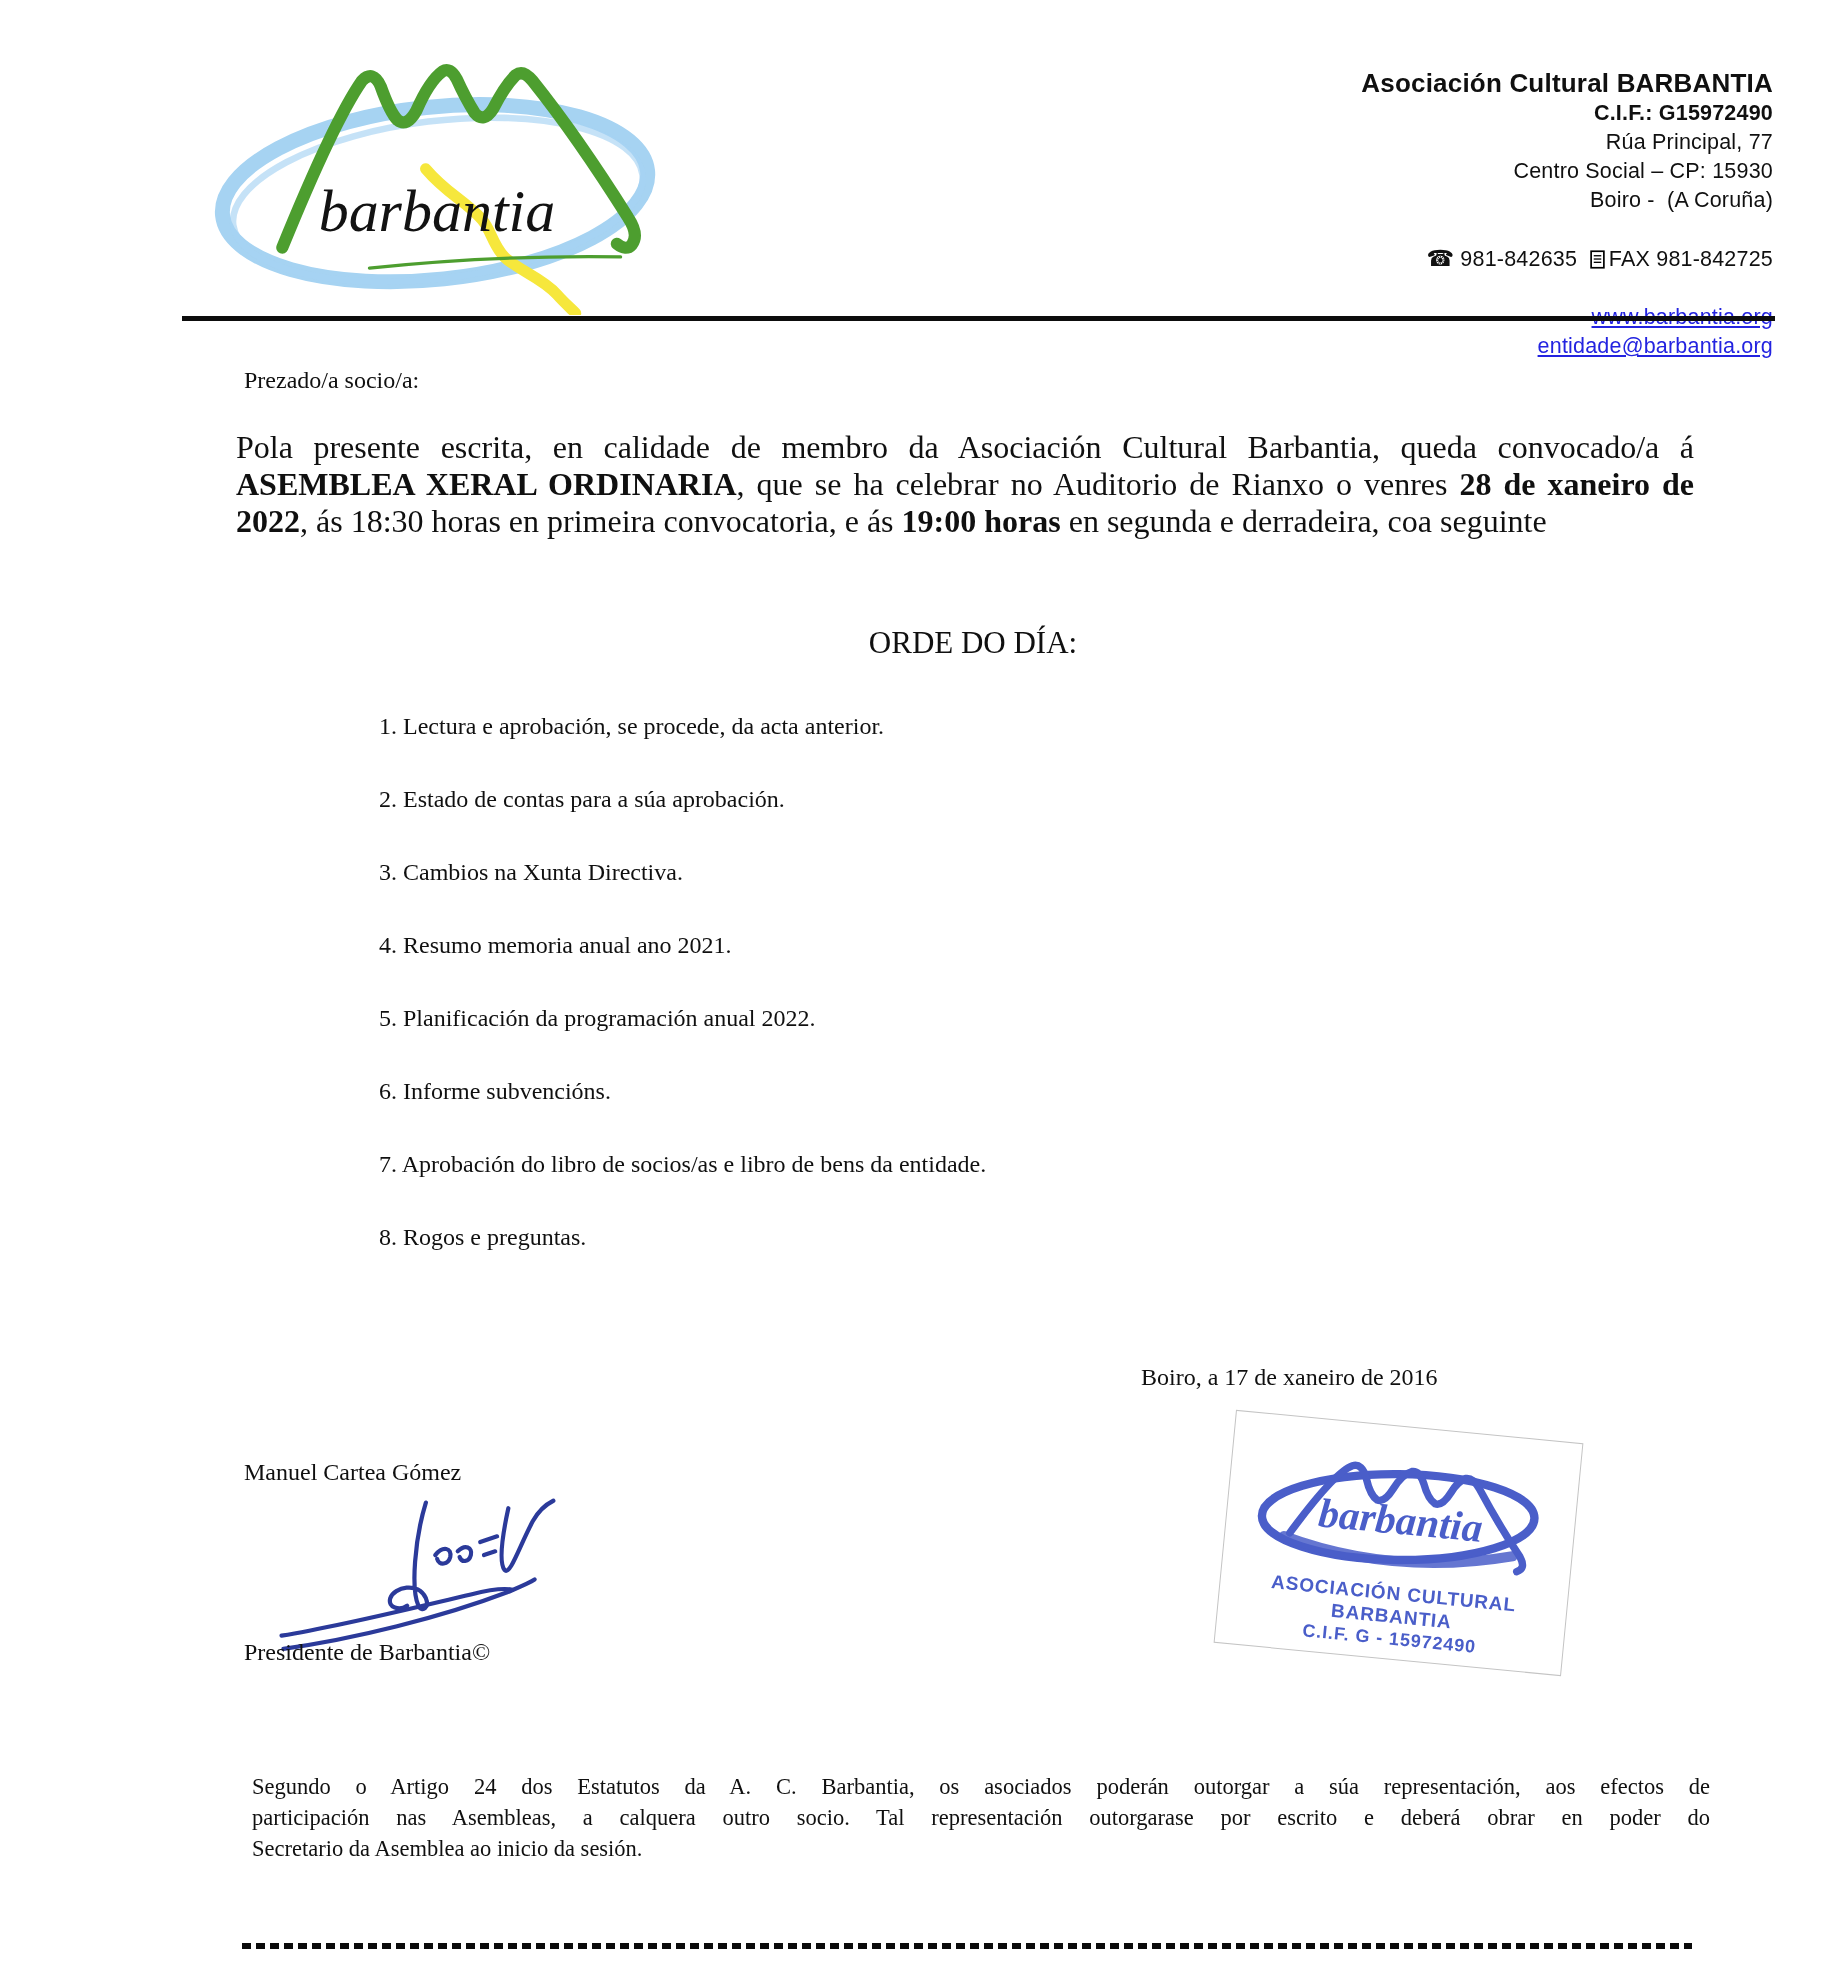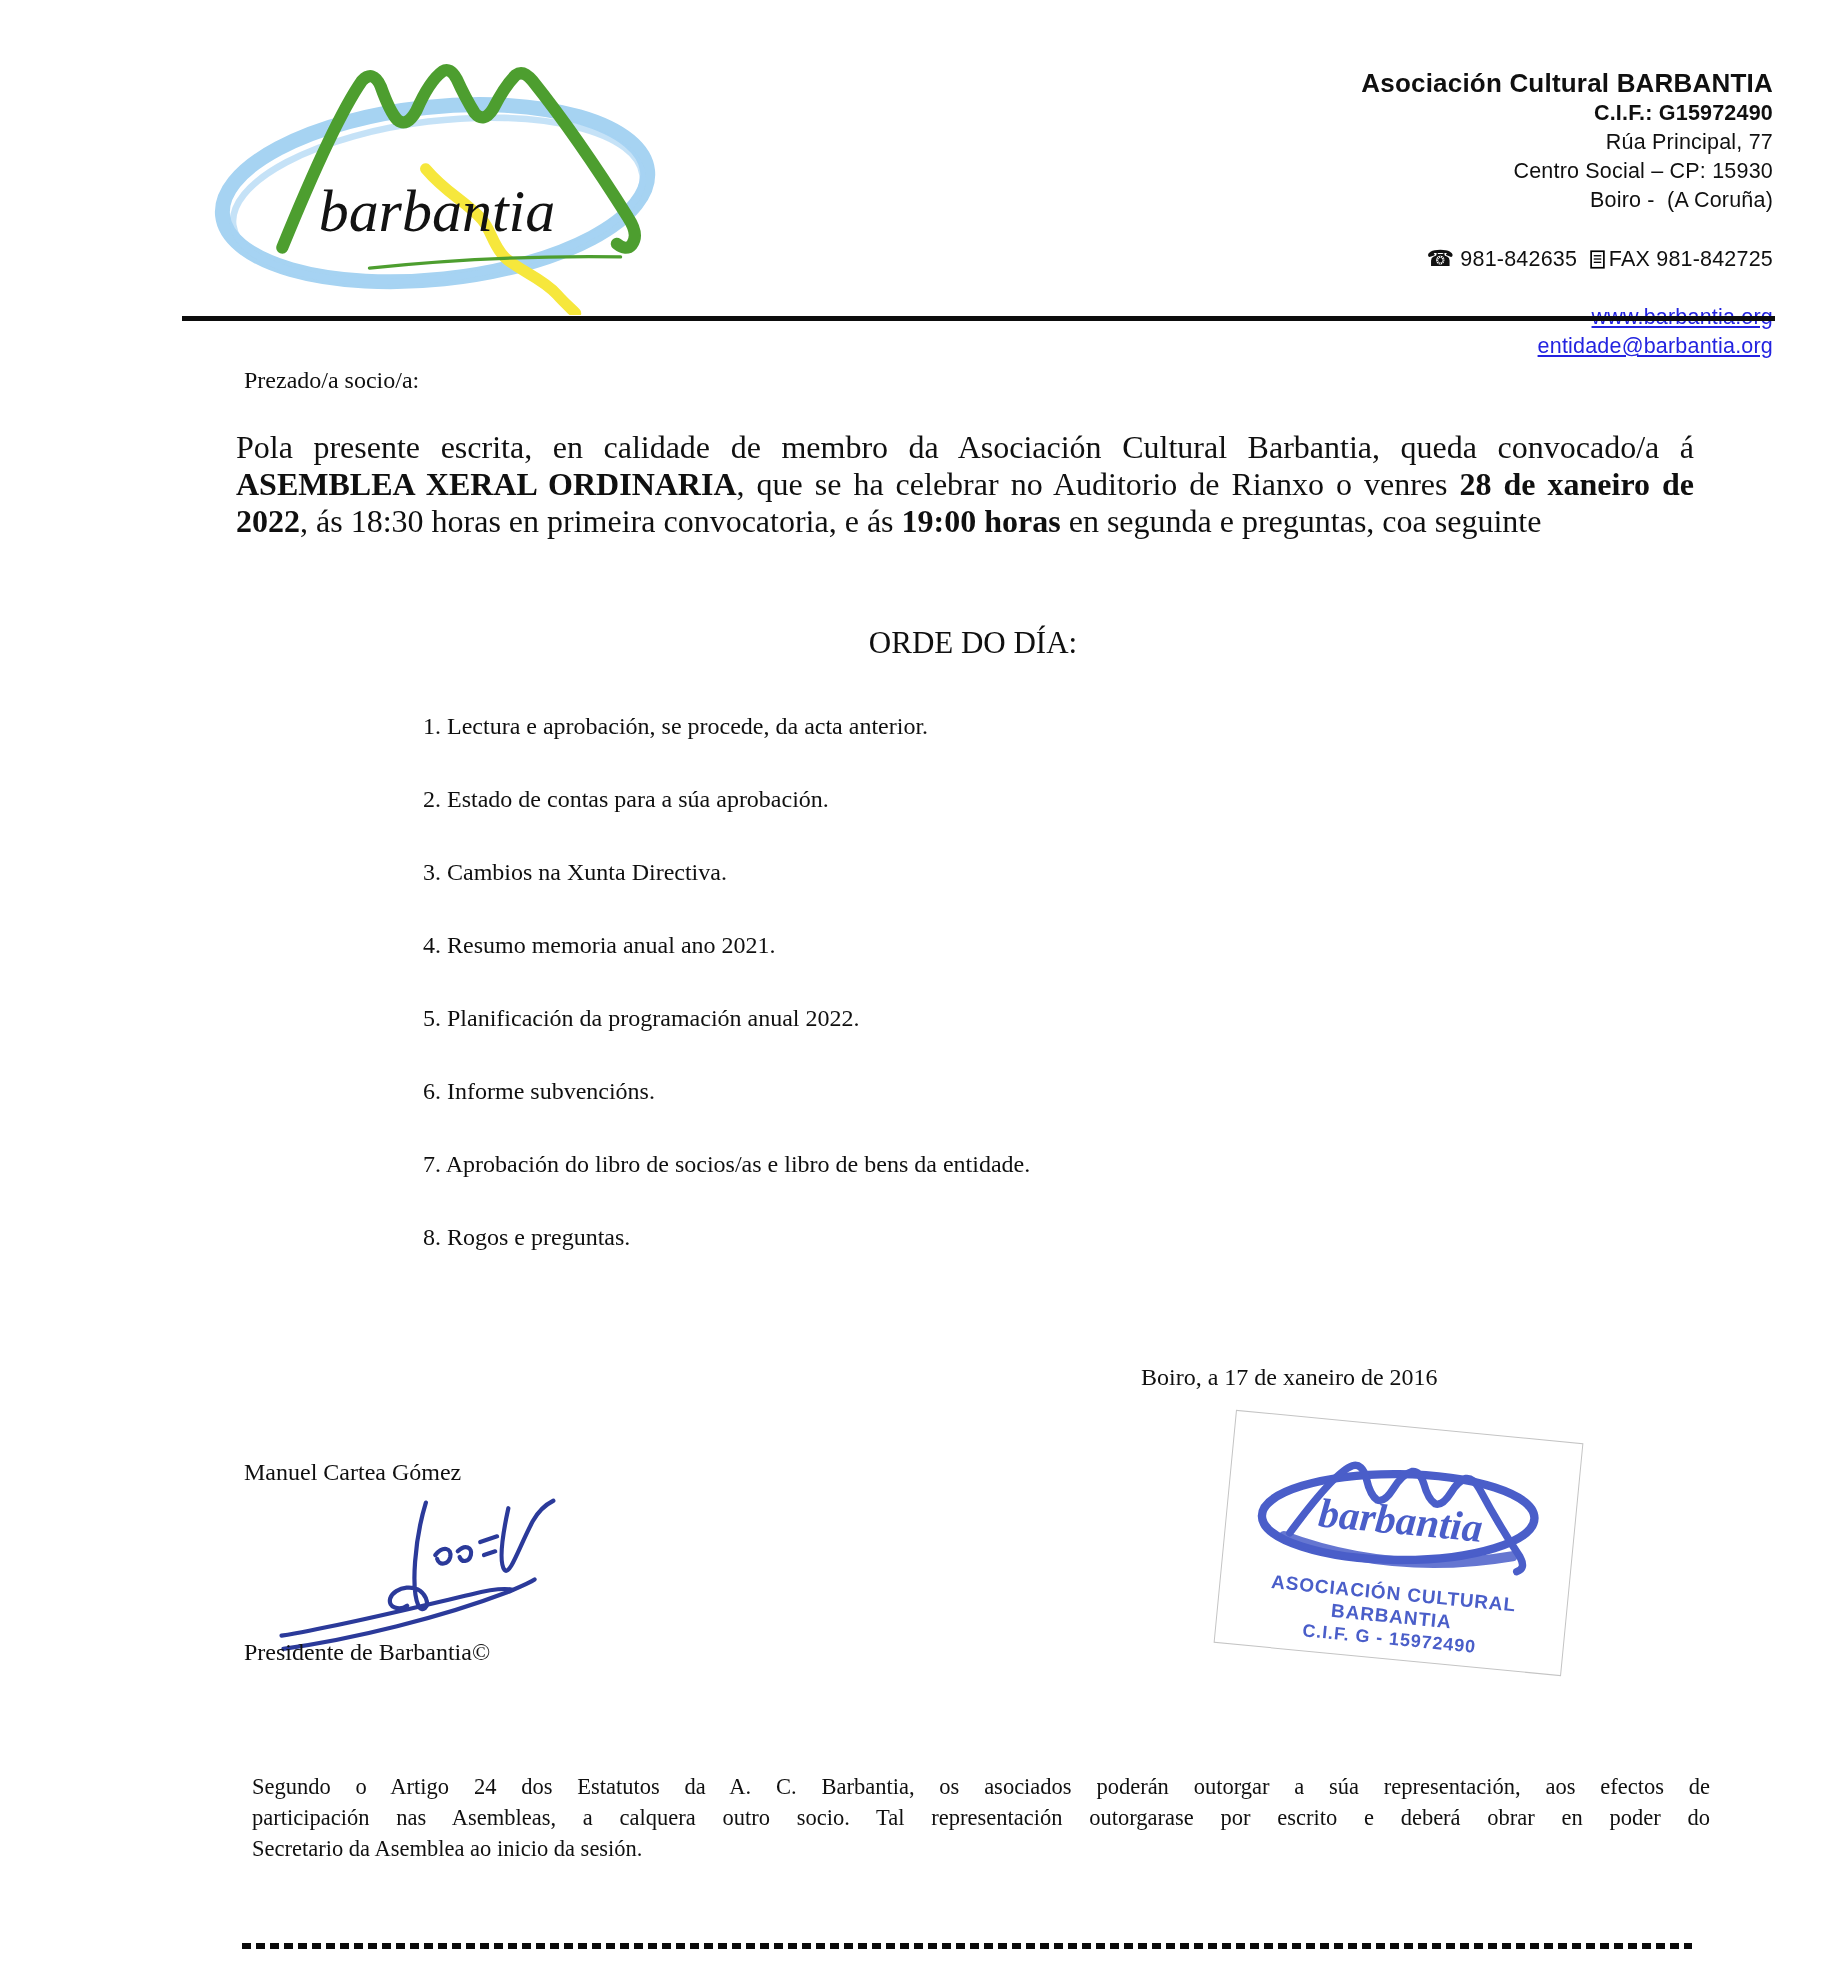--- a/index.html
+++ b/index.html
@@ -21,21 +21,21 @@
   .header-rule{position:absolute;left:182px;top:316px;width:1593px;height:4.7px;background:#0d0d0d;}
 
   
   .salutation{position:absolute;left:244px;top:362px;font-size:24px;line-height:37px;text-align:center;}
   .intro{position:absolute;left:236px;top:429px;width:1458px;font-size:32px;line-height:37px;}
   .rline{text-align:justify;text-align-last:justify;}
   .rline.nojust{text-align:justify;text-align-last:left;}
   .agenda-title{position:absolute;left:244px;top:624px;width:1458px;text-align:center;
                 font-weight:normal;font-size:31px;line-height:37px;}
   .agenda-list{position:absolute;left:379px;top:708px;font-size:24px;}
-  .agenda-item{line-height:37px;margin-bottom:36px;margin-left:44px;}
+  .agenda-item{line-height:37px;margin-bottom:36px;}
   .date-line{position:absolute;left:1141px;top:1359px;font-size:24px;line-height:37px;}
   .signer-name{position:absolute;left:244px;top:1454px;font-size:24px;line-height:37px;}
   .signature-svg{position:absolute;left:274px;top:1497px;width:300px;height:164px;}
   .signer-title{position:absolute;left:244px;top:1634px;font-size:24px;line-height:37px;}
 
   
   .stamp{position:absolute;left:1224px;top:1426px;width:349px;height:234px;
          transform:rotate(5.5deg);border:0.9px solid #c4c4c4;background:#fff;
          box-sizing:border-box;padding-top:22.5px;text-align:center;}
   .stamp-line{font-family:"Liberation Sans", sans-serif;font-weight:bold;color:#4a5ec9;
@@ -81,21 +81,21 @@
     <div><a class="hlink" href="#">entidade@barbantia.org</a></div>
   </div>
 
   <div class="header-rule"></div>
 
   <div class="salutation">Prezado/a socio/a:</div>
 
   <div class="intro">
       <div class="rline"><span>Pola presente escrita, en calidade de membro da Asociación Cultural Barbantia, queda convocado/a á</span></div>
       <div class="rline"><span style="font-weight: bold;">ASEMBLEA XERAL ORDINARIA</span><span>, que se ha celebrar no Auditorio de Rianxo o venres </span><span style="font-weight: bold;">28 de xaneiro de</span></div>
-      <div class="rline nojust"><span style="font-weight: bold;">2022</span><span>, ás 18:30 horas en primeira convocatoria, e ás </span><span style="font-weight: bold;">19:00 horas</span><span> en segunda e preguntas, coa seguinte</span></div>
+      <div class="rline nojust"><span style="font-weight: bold;">2022</span><span>, ás 18:30 horas en primeira convocatoria, e ás </span><span style="font-weight: bold;">19:00 horas</span><span> en segunda e derradeira, coa seguinte</span></div>
     </div>
 
   <div class="agenda-title">ORDE DO DÍA:</div>
 
   <div class="agenda-list">
       <div class="agenda-item">1. Lectura e aprobación, se procede, da acta anterior.</div>
       <div class="agenda-item">2. Estado de contas para a súa aprobación.</div>
       <div class="agenda-item">3. Cambios na Xunta Directiva.</div>
       <div class="agenda-item">4. Resumo memoria anual ano 2021.</div>
       <div class="agenda-item">5. Planificación da programación anual 2022.</div>

